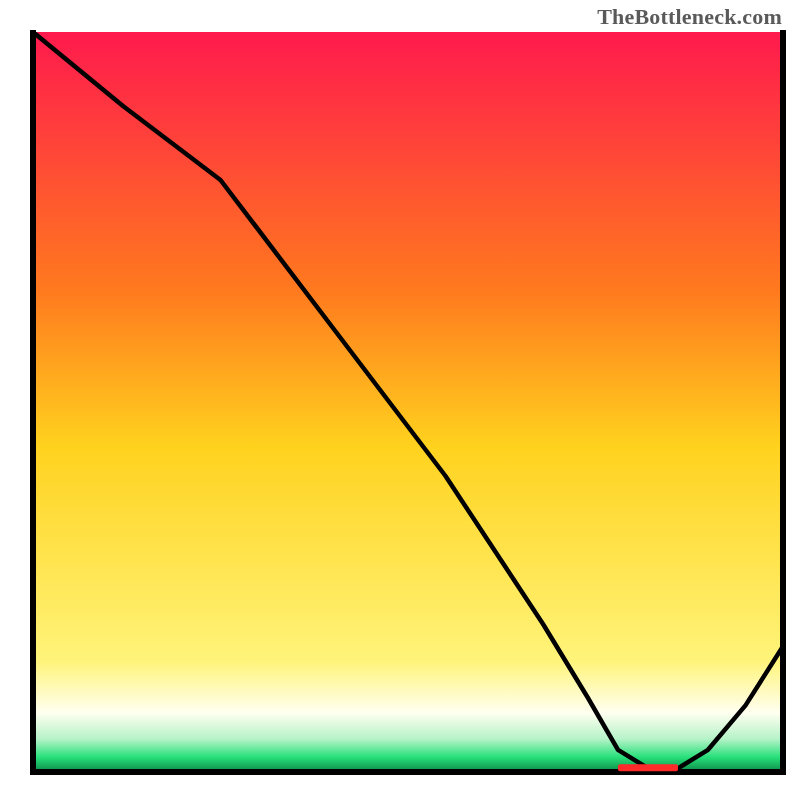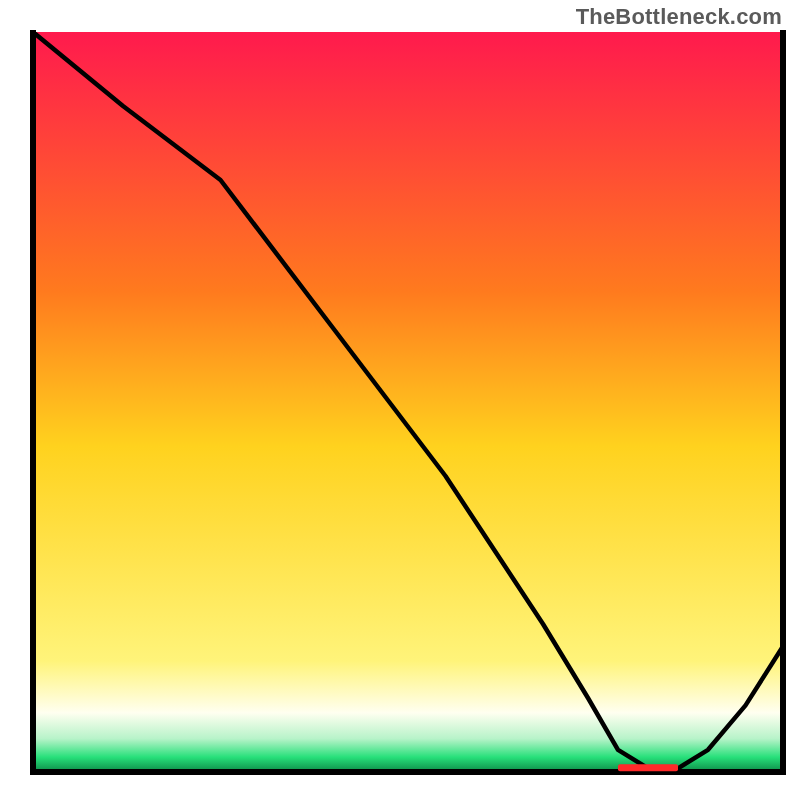--- a/index.html
+++ b/index.html
@@ -8,20 +8,21 @@
     width: 800px;
     height: 800px;
     background: #ffffff;
     overflow: hidden;
     font-family: Arial, Helvetica, sans-serif;
   }
   .stage {
     position: relative;
     width: 800px;
     height: 800px;
+    font-family: Liberation Serif, serif;
   }
   .watermark {
     position: absolute;
     top: 4px;
     right: 18px;
     font-size: 22px;
     font-weight: 600;
     color: #5a5a5a;
     letter-spacing: 0.2px;
     user-select: none;

